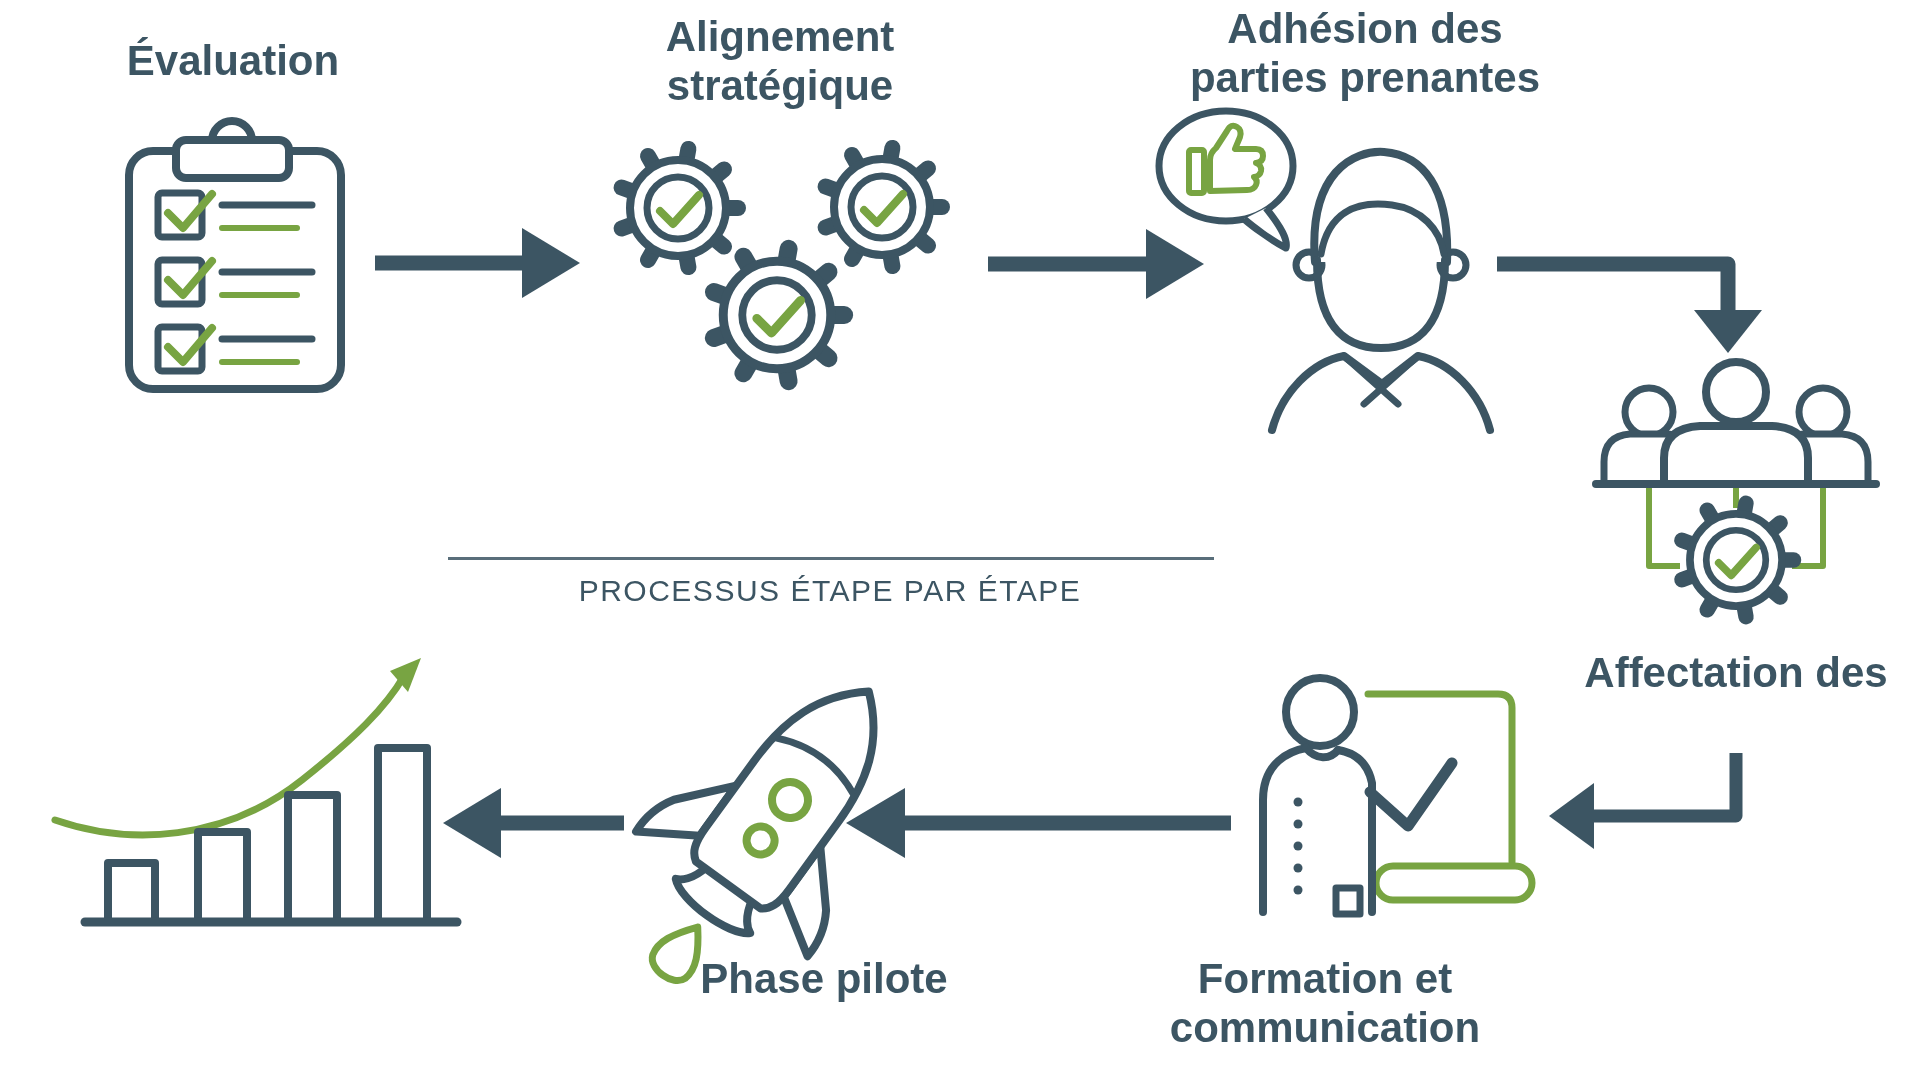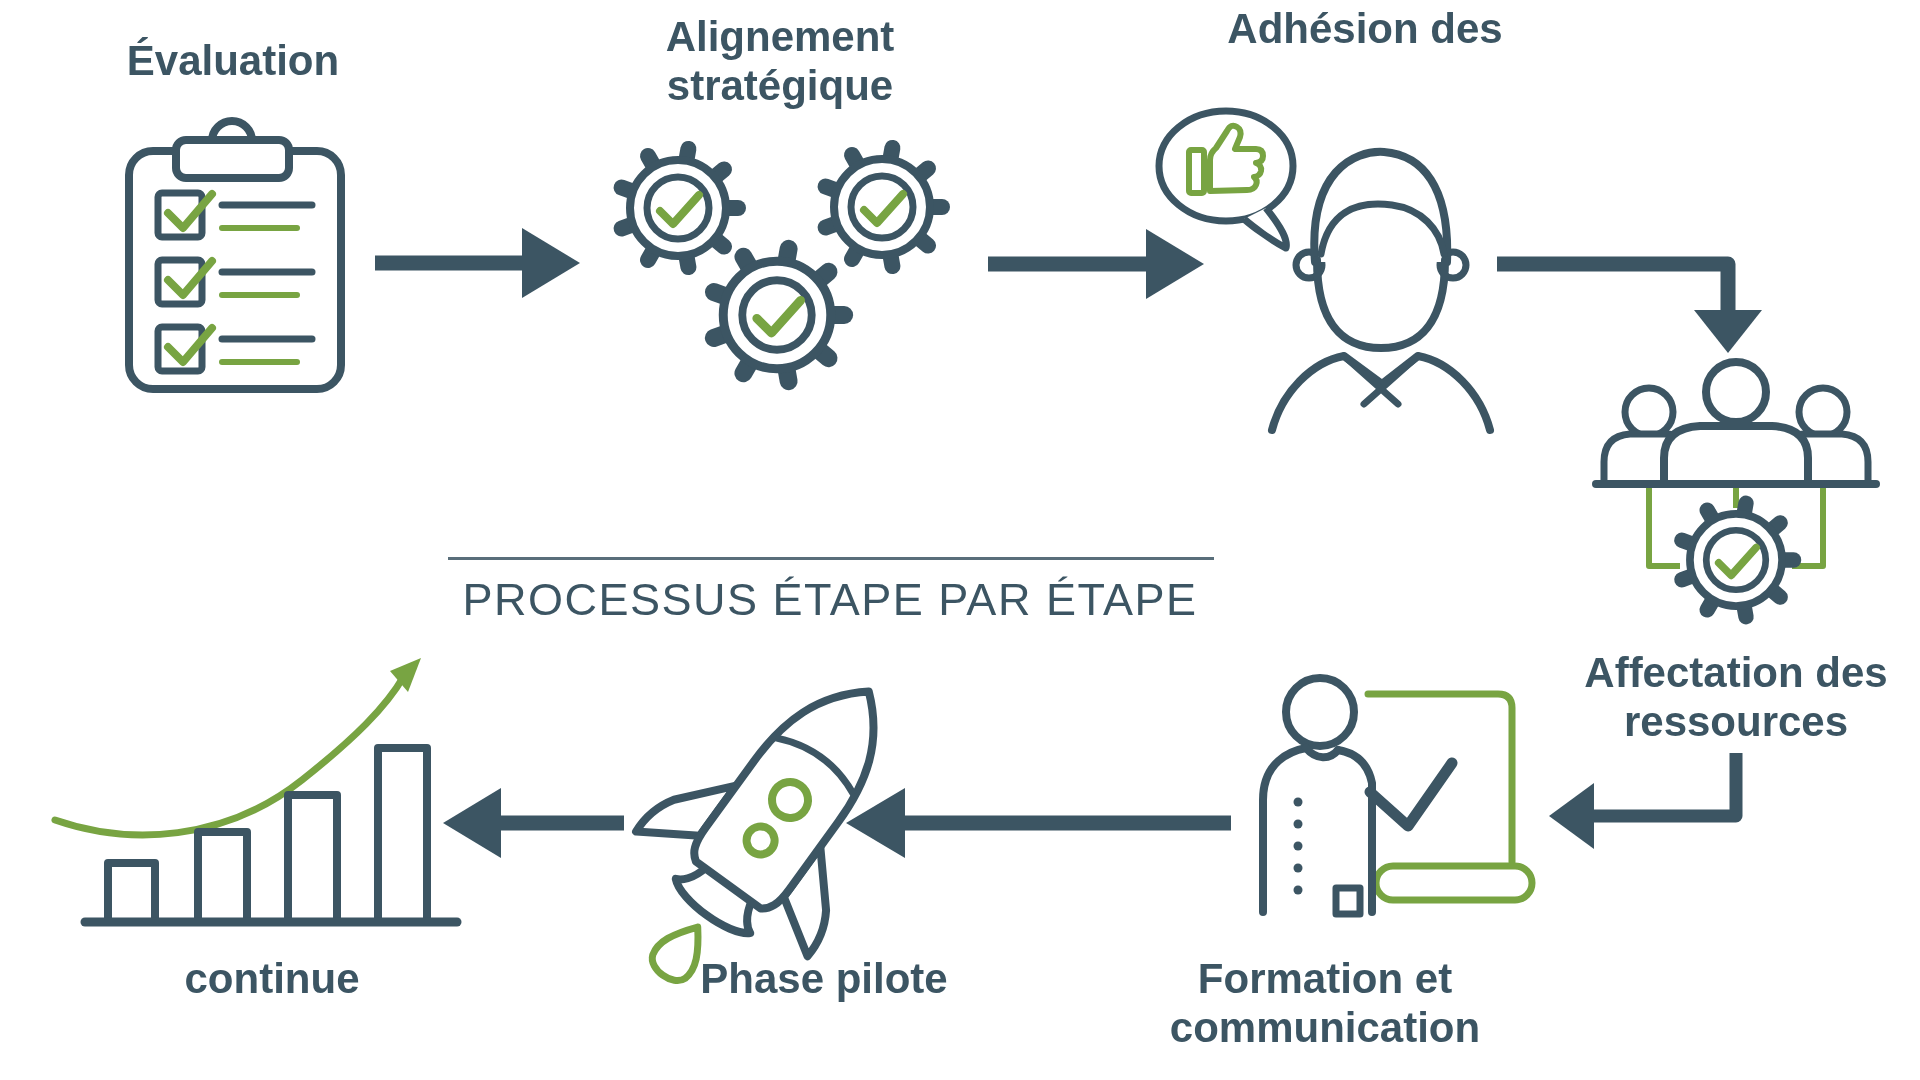--- a/index.html
+++ b/index.html
@@ -21,21 +21,21 @@
     position:absolute; left:830px; top:476px; transform:translateX(-50%);
     font-size:62px; font-weight:bold; letter-spacing:.5px; white-space:nowrap;
     color:var(--dark);
   }
   .title-underline {
     position:absolute; left:448px; top:557px; width:766px; height:3px;
     background:var(--dark); opacity:.85;
   }
   .title-sub {
     position:absolute; left:830px; top:574px; transform:translateX(-50%);
-    font-size:45px; font-weight:normal; letter-spacing:1.5px; white-space:nowrap;
+    font-size:30px; font-weight:normal; letter-spacing:1.5px; white-space:nowrap;
     color:var(--dark);
   }
   svg { overflow:visible; }
   svg * { stroke-linejoin:round; }
   .sd { stroke:var(--dark); }
   .sg { stroke:var(--green); }
   .fn { fill:none; }
   .fw { fill:#fff; }
   .fd { fill:var(--dark); stroke:none; }
   .rc { stroke-linecap:round; }
@@ -207,29 +207,28 @@
 
   <div class="label" style="left:780px;top:12px">
     <span>Alignement</span>
     <span>stratégique</span>
   </div>
   <div class="label" style="left:233px;top:36px">
     <span>Évaluation</span>
   </div>
   <div class="label" style="left:1365px;top:4px">
     <span>Adhésion des</span>
+    <span>parties prenantes</span>
   </div>
   <div class="label" style="left:1736px;top:648px">
     <span>Affectation des</span>
-    <span>ressources</span>
   </div>
   <div class="label" style="left:1325px;top:954px">
     <span>Formation et</span>
     <span>communication</span>
   </div>
   <div class="label" style="left:824px;top:954px">
     <span>Phase pilote</span>
   </div>
   <div class="label" style="left:272px;top:954px">
-    <span>continue</span>
   </div>
 
 </div>
 
 </body></html>

